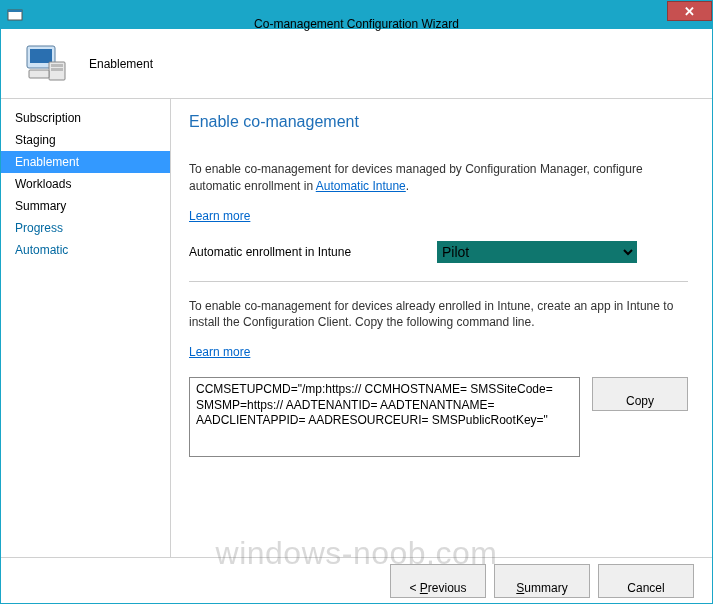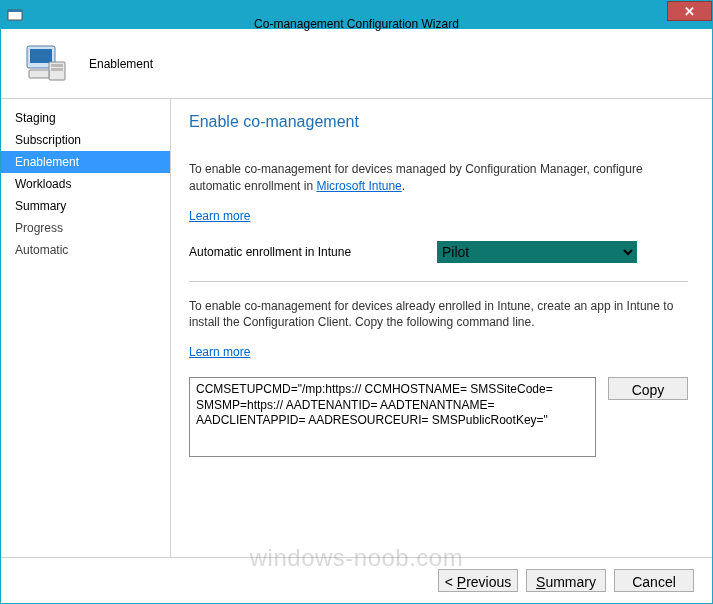--- a/index.html
+++ b/index.html
@@ -93,21 +93,21 @@
     padding: 4px 14px;
     font-size: 12px;
     color: #000;
     cursor: default;
   }
   .sidebar .item.selected {
     background: #3399ff;
     color: #fff;
   }
   .sidebar .item.disabled {
-    color: #404040;
+    color: #0369a1;
   }
   .content {
     flex: 1;
     padding: 14px 24px 10px 18px;
     display: flex;
     flex-direction: column;
   }
   .content h1 {
     font-size: 16px;
     font-weight: 400;
@@ -161,44 +161,44 @@
     border: 1px solid #888;
     font-size: 12px;
     font-family: "Segoe UI", Tahoma, sans-serif;
     padding: 4px 6px;
     overflow-y: scroll;
     resize: none;
     line-height: 1.3;
     background: #fff;
   }
   .copy-btn, .footer-btn {
-    width: 80px;
+    width: 96px;
     height: 23px;
-    font-size: 14px;
+    font-size: 12px;
     background: #efefef;
     border: 1px solid #acacac;
     cursor: default;
-    padding: 4px;
+    padding: 16px;
   }
   .spacer { flex: 1; }
   .footer {
     border-top: 1px solid #d0d0d0;
     height: 46px;
     display: flex;
     align-items: center;
     justify-content: flex-end;
     padding-right: 18px;
     gap: 8px;
   }
   .watermark {
     position: absolute;
     bottom: 32px;
     left: 50%;
     transform: translateX(-50%);
-    font-size: 24px;
+    font-size: 32px;
     color: rgba(120,120,120,0.28);
     font-family: Arial, sans-serif;
     letter-spacing: 0.5px;
     pointer-events: none;
   }
   u.accel { text-decoration: underline; }
 </style>
 </head>
 <body>
 
@@ -229,34 +229,34 @@
         <rect x="30" y="28" width="12" height="3" fill="#bbb"></rect>
         <rect x="8" y="30" width="20" height="8" rx="1" fill="#e8e8e8" stroke="#888"></rect>
       </svg>
     </span>
     <span class="header-title">Enablement</span>
   </div>
 
   <div class="body-area">
 
     <div class="sidebar">
+      <div class="item">Subscription</div>
       <div class="item">Staging</div>
-      <div class="item">Subscription</div>
       <div class="item selected">Enablement</div>
       <div class="item">Workloads</div>
       <div class="item">Summary</div>
       <div class="item disabled">Progress</div>
       <div class="item disabled">Automatic</div>
     </div>
 
     <div class="content">
       <h1>Enable co-management</h1>
 
       <div class="desc">
-        <span>To enable co-management for devices managed by Configuration Manager, configure automatic enrollment in </span><a class="link">Microsoft Intune</a><span>.</span>
+        <span>To enable co-management for devices managed by Configuration Manager, configure automatic enrollment in </span><a class="link">Automatic Intune</a><span>.</span>
       </div>
 
       <div class="link-block">
         <a class="link">Learn more</a>
       </div>
 
       <div class="row-field">
         <label>Automatic enrollment in Intune</label>
         <select>
           <option>Pilot</option>

